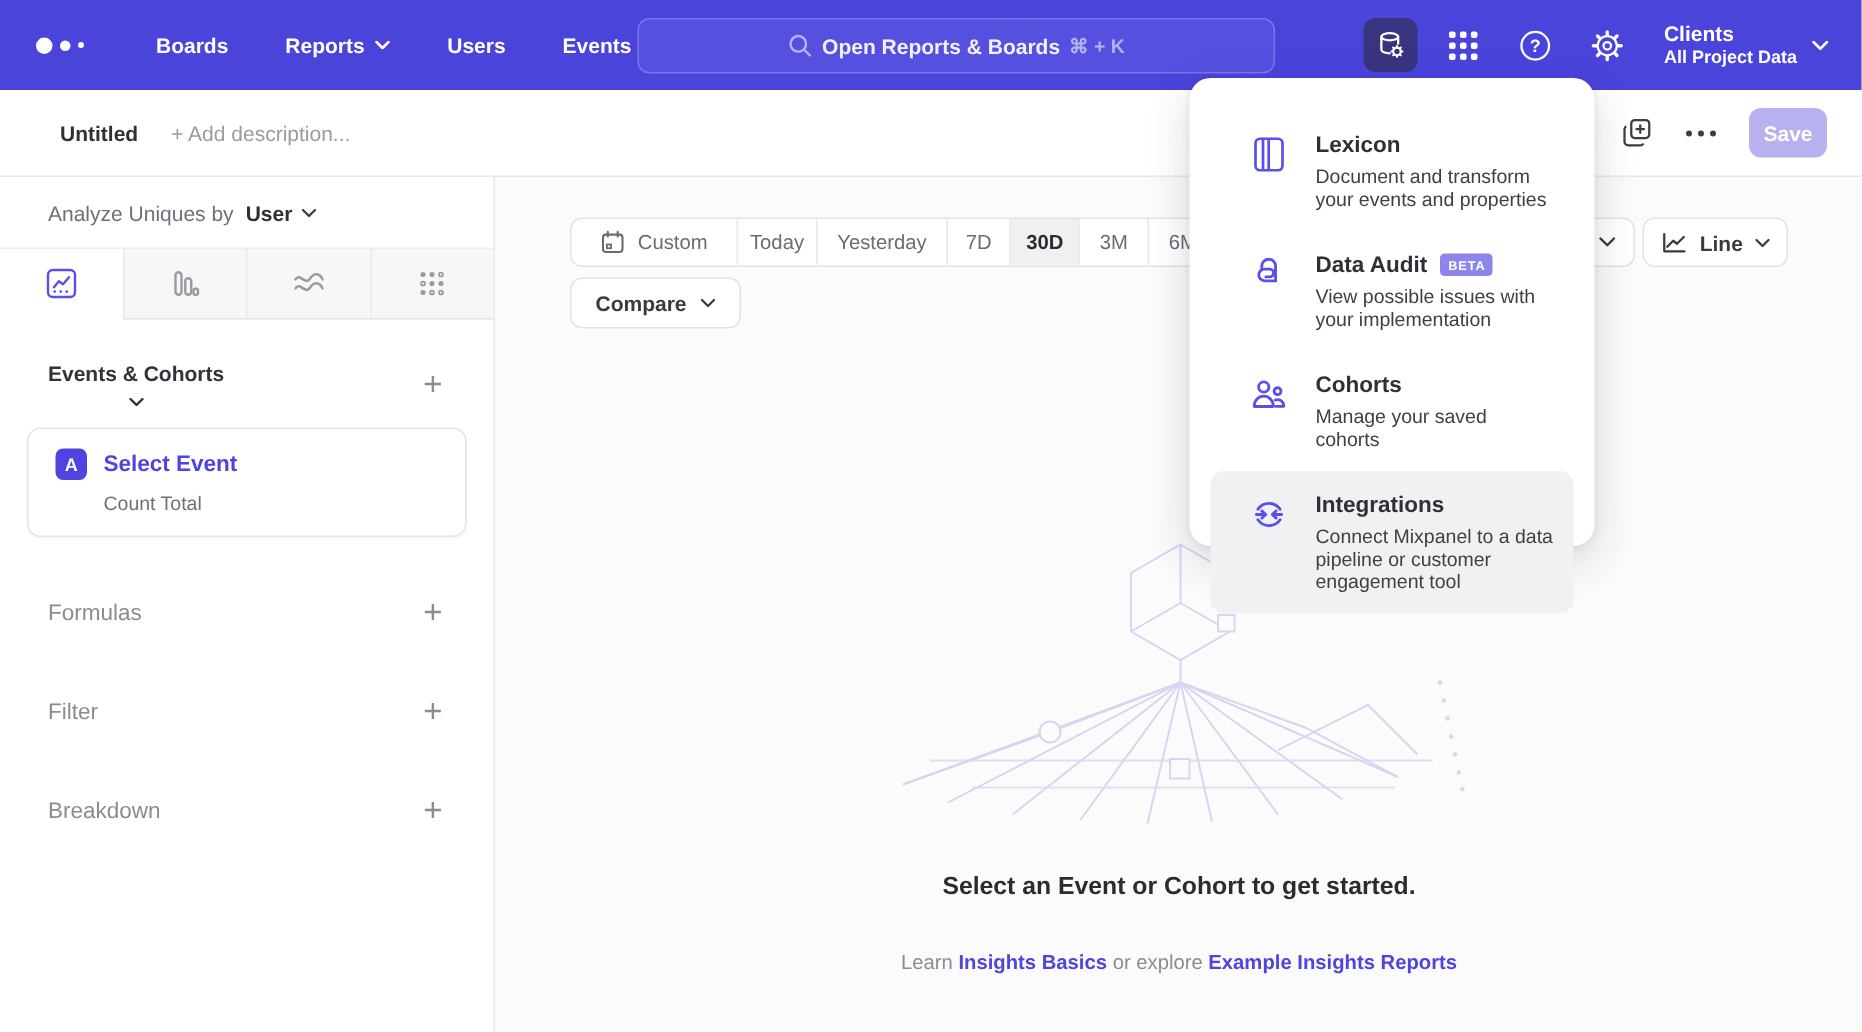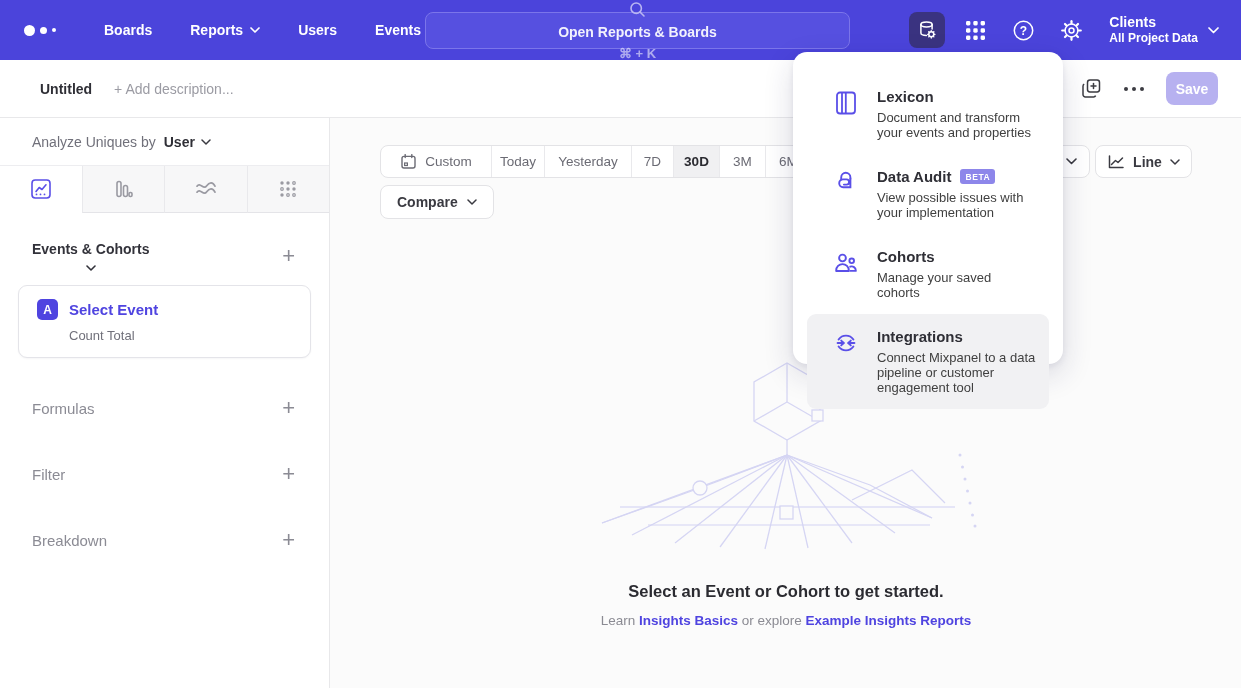--- a/index.html
+++ b/index.html
@@ -12,21 +12,21 @@
   .logo { display:flex; align-items:center; gap:5px; margin-left:24px; width:52px; }
   .logo i { display:block; border-radius:50%; background:#fff; }
   .logo i:nth-child(1){ width:11px; height:11px; }
   .logo i:nth-child(2){ width:7px; height:7px; }
   .logo i:nth-child(3){ width:4px; height:4px; }
   .navitems { display:flex; align-items:center; gap:38px; margin-left:28px; }
   .navitem { color:#fff; font-size:14px; font-weight:600; display:flex; align-items:center; gap:7px; cursor:pointer; }
   .chev { display:inline-block; }
   .searchbar { position:absolute; left:425px; top:12px; width:425px; height:37px;
     background:#5650e0; border:1px solid #7b75ea; border-radius:8px;
-    display:flex; align-items:center; justify-content:center; gap:6px; cursor:pointer;flex-direction:column; }
+    display:flex; align-items:center; justify-content:center; gap:6px; cursor:pointer; }
   .searchbar .ph { color:rgba(255,255,255,.92); font-size:14px; font-weight:600; }
   .searchbar .kbd { color:rgba(255,255,255,.55); font-size:13px; font-weight:600; }
   .nav-right { position:absolute; right:0; top:0; height:60px; display:flex; align-items:center; gap:12px; padding-right:22px; }
   .iconbtn { width:36px; height:36px; border-radius:8px; display:flex; align-items:center; justify-content:center; cursor:pointer; }
   .iconbtn.active { background:#3a3380; }
   .account { display:flex; align-items:center; gap:10px; margin-left:8px; cursor:pointer; }
   .account .txt { color:#fff; text-align:left; }
   .account .org { font-size:14px; font-weight:700; line-height:17px; }
   .account .proj { font-size:12px; font-weight:700; line-height:15px; }
 
@@ -80,21 +80,21 @@
     border:1px solid #e3e3e6; border-radius:8px; display:flex; align-items:center; justify-content:flex-end;
     padding-right:12px; cursor:pointer; z-index:2; }
   .linebtn { position:absolute; left:764px; top:27px; width:97px; height:33px; background:#fff;
     border:1px solid #e3e3e6; border-radius:8px; display:flex; align-items:center; justify-content:center; gap:8px;
     font-size:14px; font-weight:600; color:#3a3a41; cursor:pointer; z-index:3; }
 
   
   .illustration { position:absolute; left:259px; top:237px; z-index:1; }
   .es-title { position:absolute; left:0; top:464px; width:910px; text-align:center;
     font-size:16.5px; font-weight:700; color:#2b2b31; z-index:2; }
-  .es-links { position:absolute; left:0; top:495px; width:910px; text-align:center;
+  .es-links { position:absolute; left:0; top:516px; width:910px; text-align:center;
     font-size:13.5px; color:#8b8b93; z-index:2; }
   .es-links a { color:#4f44e0; font-weight:700; text-decoration:none; cursor:pointer; }
 
   
   .popover { position:absolute; left:793px; top:52px; width:270px; height:312px; background:#fff;
     border-radius:14px; box-shadow:0 10px 30px rgba(30,30,80,.16), 0 2px 6px rgba(30,30,80,.08);
     z-index:40; padding:22px 14px 14px 14px; display:flex; flex-direction:column; }
   .mitem { display:flex; gap:18px; padding:14px 12px 14px 26px; border-radius:9px; cursor:pointer; }
   .mitem.hover { background:#f1f1f3; }
   .mitem .micon { flex:0 0 26px; padding-top:2px; }

